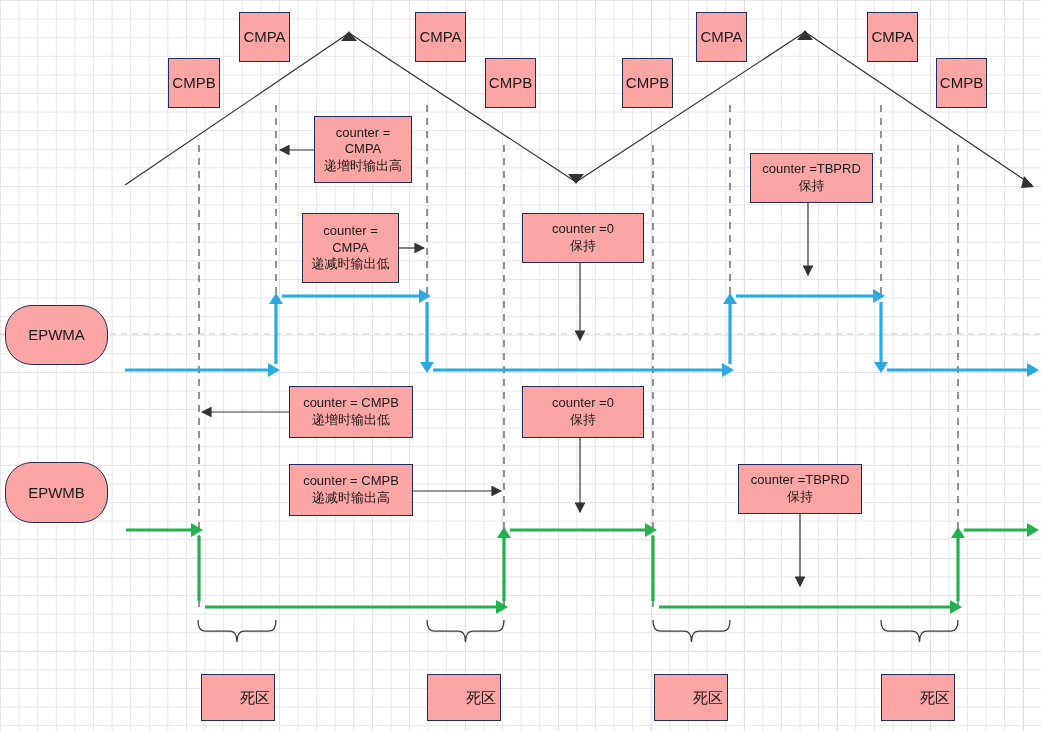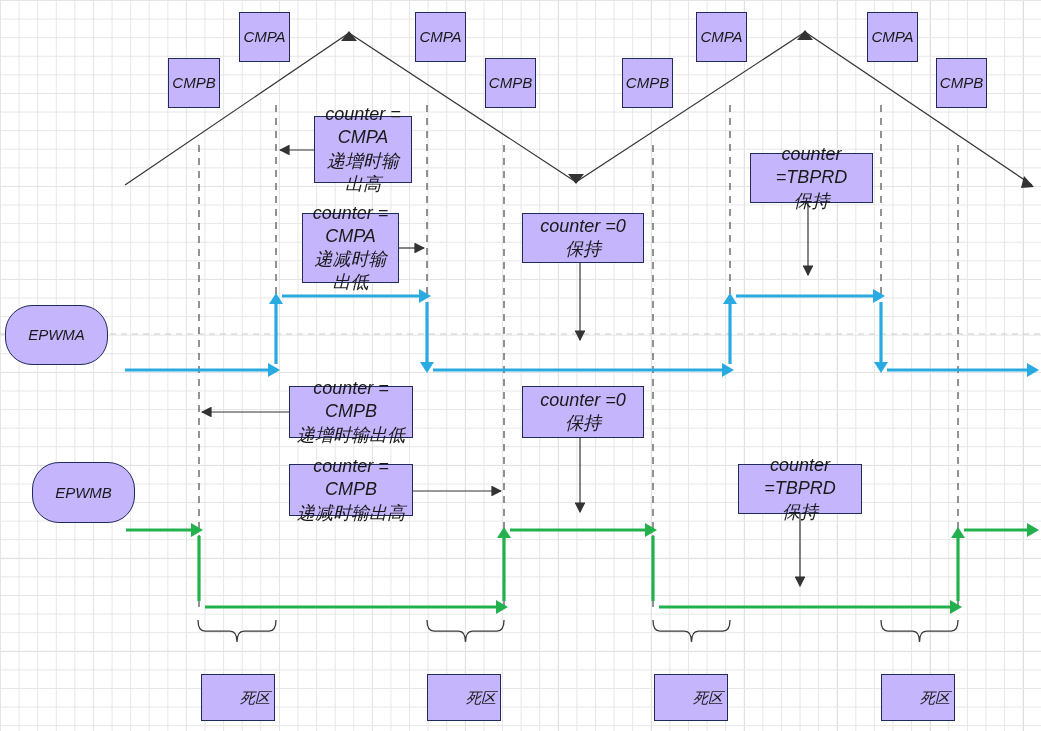--- a/index.html
+++ b/index.html
@@ -16,34 +16,33 @@
       linear-gradient(to bottom, #e6e6e6 1px, transparent 1px),
       linear-gradient(to right, #cfcfcf 1px, transparent 1px),
       linear-gradient(to bottom, #cfcfcf 1px, transparent 1px);
     background-size:18.6px 18.6px, 18.6px 18.6px, 93px 93px, 93px 93px;
     background-position:0 0,0 0,0 0,0 0;
   }
   svg.layer{position:absolute;left:0;top:0;width:1041px;height:731px;overflow:visible;}
   .box{
     position:absolute;
     border:1.3px solid #1f2b5b;
-    background:#c4b5fd;
+    background:#fca5a5;
     box-sizing:border-box;
     display:flex;align-items:center;justify-content:center;
     text-align:center;
     color:#1a1a1a;
     font-size:15px;
     line-height:1.28;
     z-index:5;
-    font-style:italic;
   }
   .box .inner{padding:0 4px;white-space:pre-line;}
   .sig-label{font-size:15px;border-radius:27px;}
   .cmp-box{font-size:15px;}
-  .note-box{font-size:18px;text-align:center;}
+  .note-box{font-size:13px;text-align:center;}
   .dz-box{font-size:15px;justify-content:flex-end;}
 </style>
 </head>
 <body>
 
 <div id="canvas"></div>
 
 <svg class="layer">
   <defs>
     <marker id="ah-dark" markerWidth="9" markerHeight="9" refX="8" refY="4.5" orient="auto">
@@ -140,21 +139,21 @@
       <path d="M413,491 L501,491" marker-end="url(#ah-dark)"></path>
       <path d="M580,438 L580,512" marker-end="url(#ah-dark)"></path>
       <path d="M800,514 L800,586" marker-end="url(#ah-dark)"></path>
     </g>
 </svg>
 
 <div id="signal-labels">
     <div class="box sig-label" style="left: 5px; top: 305px; width: 103px; height: 60px;">
       <span class="inner">EPWMA</span>
     </div>
-    <div class="box sig-label" style="left: 5px; top: 462px; width: 103px; height: 61px; margin-left: 27px;">
+    <div class="box sig-label" style="left: 5px; top: 462px; width: 103px; height: 61px;">
       <span class="inner">EPWMB</span>
     </div>
   </div>
 
 <div id="compare-markers">
     <div class="box cmp-box" style="left: 168px; top: 58px; width: 52px; height: 50px;">
       <span class="inner">CMPB</span>
     </div>
     <div class="box cmp-box" style="left: 239px; top: 12px; width: 51px; height: 50px;">
       <span class="inner">CMPA</span>

